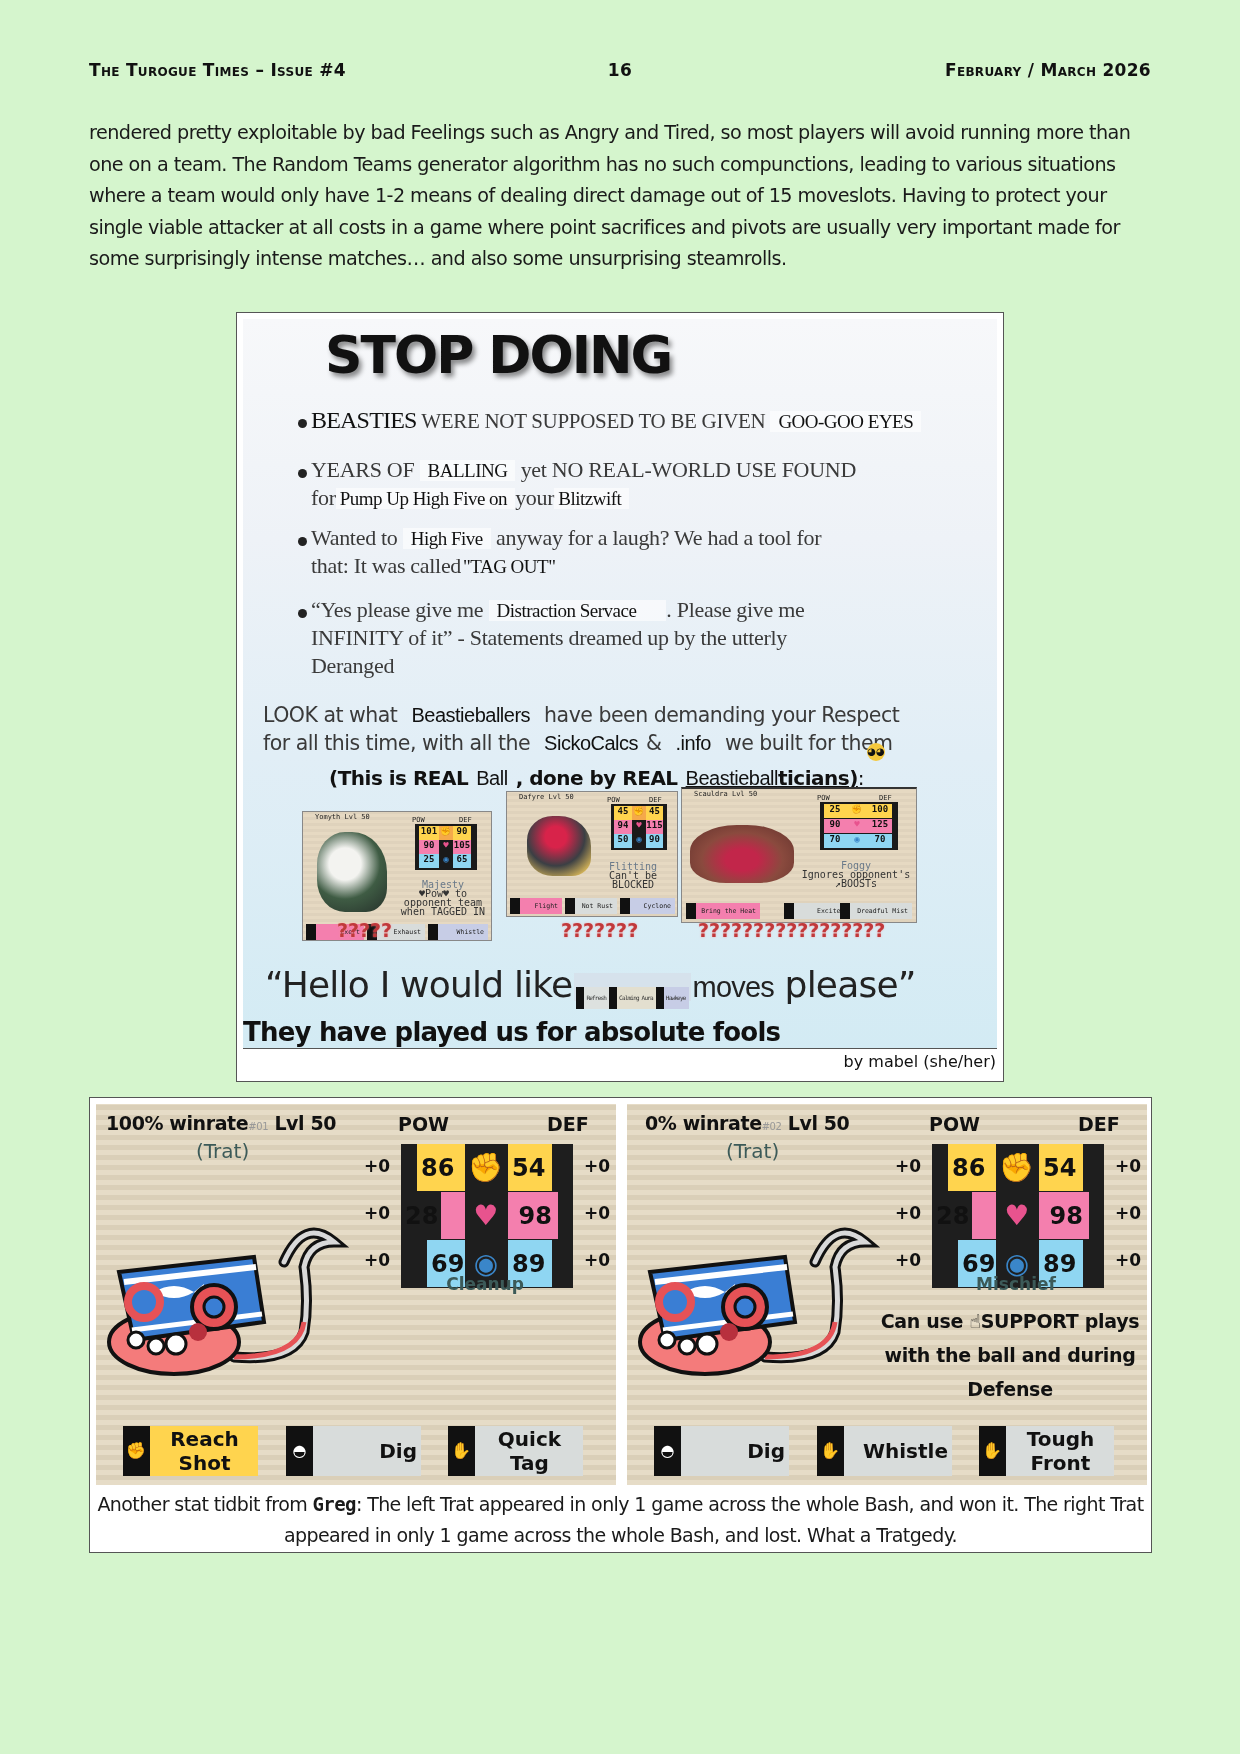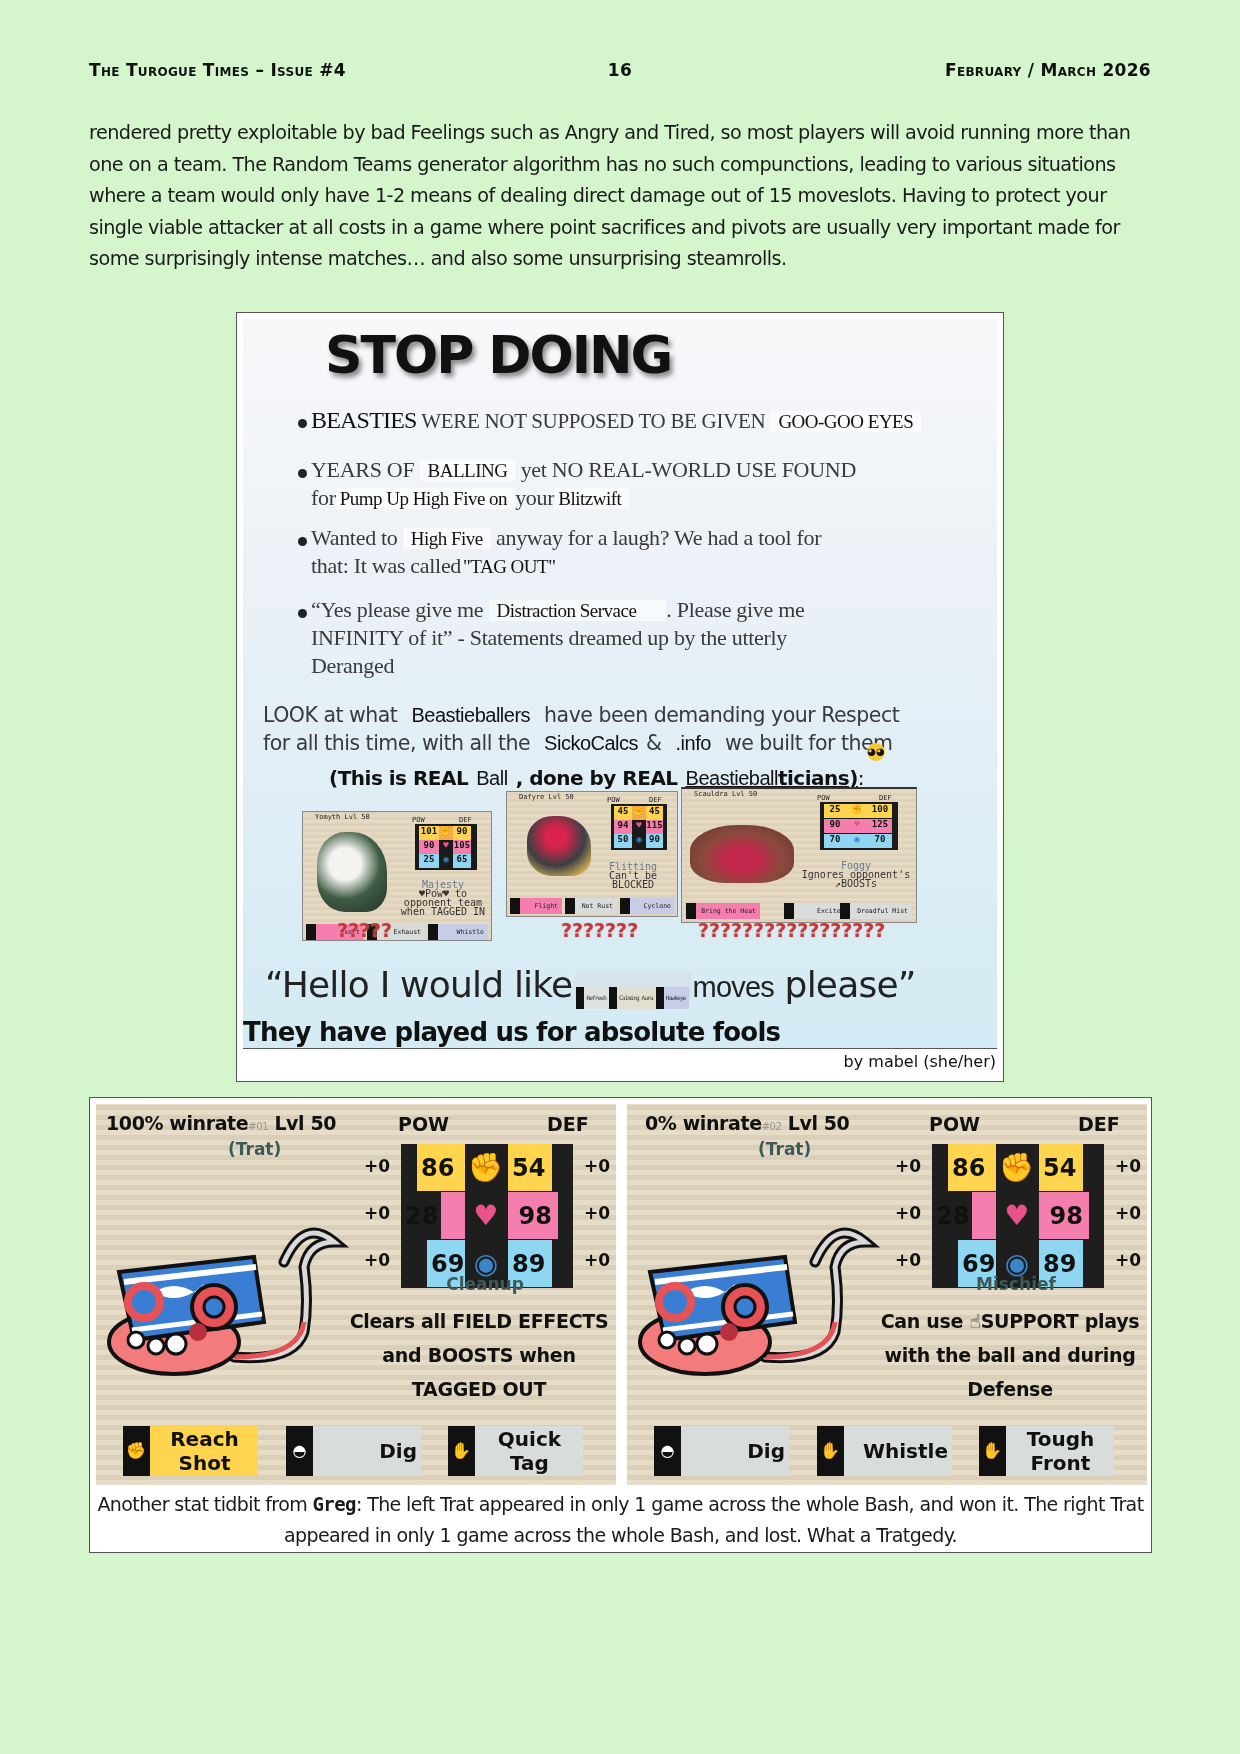--- a/index.html
+++ b/index.html
@@ -69,22 +69,22 @@
 
   
   .trat-frame { position: absolute; left: 89px; top: 1097px; width: 1063px; height: 456px; background: #fff; border: 1.5px solid #555; }
   .trat-card { position: absolute; top: 6px; width: 520px; height: 381px; background: #e0d5bf;
     background-image: repeating-linear-gradient(0deg, #e6dcc7 0 5px, #dacfb8 5px 10px); overflow: hidden; }
   .trat-card.left { left: 6px; }
   .trat-card.right { left: 537px; }
   .tc-title { position: absolute; left: 10px; top: 8px; font-family: "DejaVu Sans", sans-serif; font-weight: bold;
     font-size: 19px; color: #111; white-space: nowrap; letter-spacing: -0.4px; }
   .tc-title .num { font-size: 10px; color: #999; font-weight: normal; }
-  .tc-species { position: absolute; left: 100px; top: 35px; font-family: "DejaVu Sans", sans-serif; font-weight: bold;
-    font-size: 17px; color: #3c5a58; margin-left: 32px; }
+  .tc-species { position: absolute; left: 100px; top: 35px; font-family: "DejaVu Sans", sans-serif; font-weight: normal;
+    font-size: 20px; color: #3c5a58; }
   .tc-pow { position: absolute; left: 302px; top: 9px; font-family: "DejaVu Sans", sans-serif; font-weight: bold; font-size: 19px; }
   .tc-def { position: absolute; left: 451px; top: 9px; font-family: "DejaVu Sans", sans-serif; font-weight: bold; font-size: 19px; }
   .tc-mod { position: absolute; font-family: "DejaVu Sans", sans-serif; font-weight: bold; font-size: 17px; color: #111; }
   .tc-grid { position: absolute; left: 305px; top: 40px; width: 172px; height: 144px; background: #1e1e1e; }
   .tc-cell { position: absolute; font-family: "DejaVu Sans", sans-serif; font-weight: bold; font-size: 24px; color: #111;
     display: flex; align-items: center; padding-left: 4px; }
   .tc-icon { position: absolute; width: 38px; height: 38px; display: flex; align-items: center; justify-content: center; font-size: 28px; }
   .tc-ability { position: absolute; left: 260px; width: 258px; text-align: center; top: 170px; font-family: "DejaVu Sans", sans-serif;
     font-weight: bold; font-size: 17px; color: #3c5a58; }
   .tc-desc { position: absolute; left: 244px; width: 278px; text-align: center; top: 200px; font-family: "DejaVu Sans", sans-serif;
@@ -287,21 +287,20 @@
       <circle cx="110" cy="85" r="22" fill="#e65256" stroke="#111" stroke-width="4"></circle>
       <circle cx="110" cy="85" r="10" fill="#3a7ed4" stroke="#111" stroke-width="3"></circle>
       <circle cx="40" cy="80" r="16" fill="none" stroke="#e65256" stroke-width="8"></circle>
       <circle cx="32" cy="118" r="8" fill="#fff" stroke="#111" stroke-width="3"></circle>
       <circle cx="52" cy="124" r="8" fill="#fff" stroke="#111" stroke-width="3"></circle>
       <circle cx="72" cy="122" r="10" fill="#fff" stroke="#111" stroke-width="3"></circle>
       <circle cx="94" cy="110" r="9" fill="#b8303d"></circle>
     </svg>
 
     <div class="tc-ability">Cleanup</div>
-    <div class="tc-desc">Clears all FIELD EFFECTS and BOOSTS when TAGGED OUT</div>
 
     <div class="tc-move pow" style="left:27px;">
       <span class="mico">✊</span>
       <span>Reach Shot</span>
     </div>
     <div class="tc-move right-align" style="left:190px;">
       <span class="mico">◓</span>
       <span>Dig</span>
     </div>
     <div class="tc-move" style="left:352px;">

